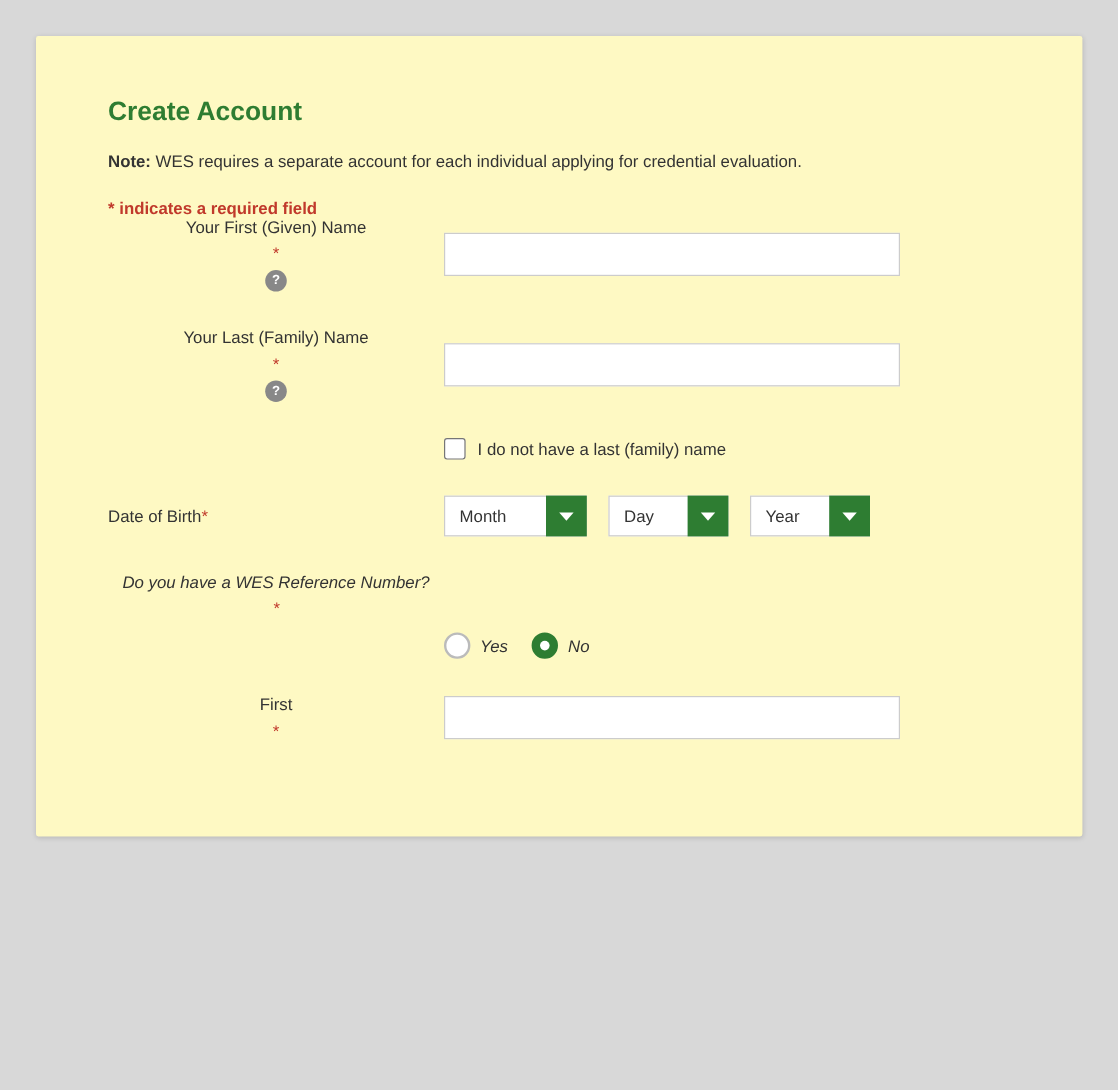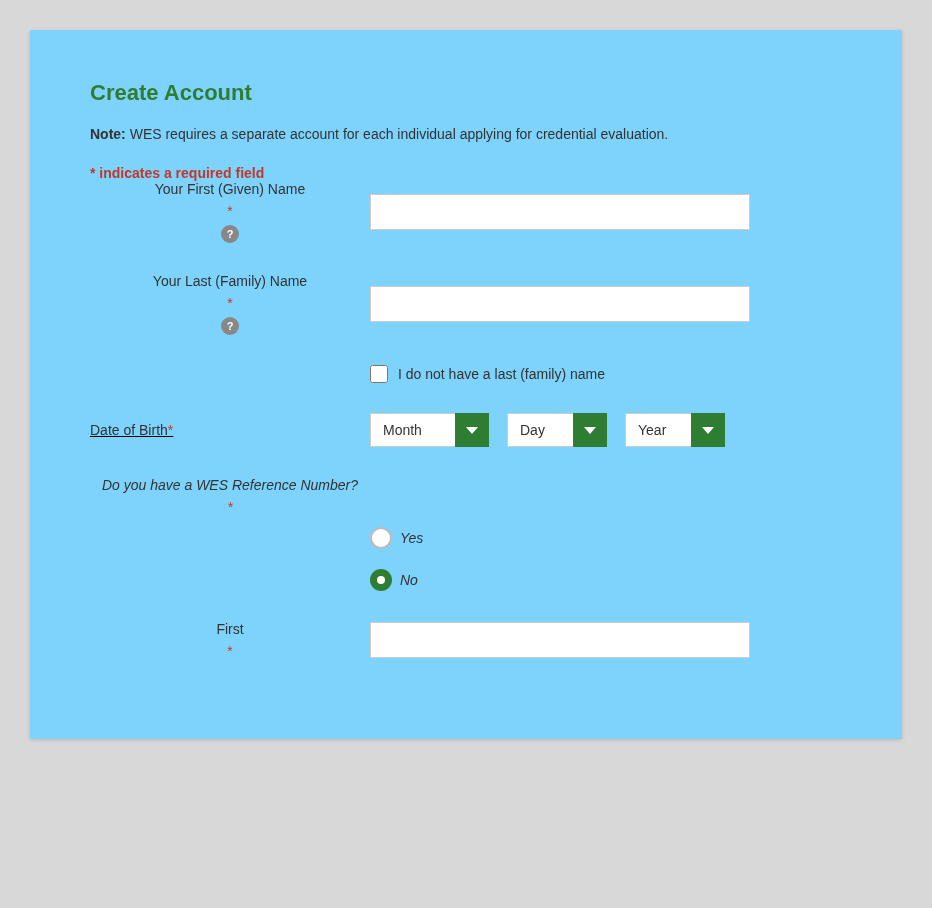--- a/index.html
+++ b/index.html
@@ -12,21 +12,21 @@
       background-color: #d8d8d8;
       font-family: Arial, sans-serif;
       display: flex;
       justify-content: center;
       align-items: flex-start;
       min-height: 908px;
       padding: 30px;
     }
 
     .card {
-      background: #7dd3fc;
+      background: #fef9c3;
       width: 884px;
       padding: 50px 60px;
       border-radius: 2px;
       box-shadow: 0 1px 4px rgba(0,0,0,0.15);
     }
 
     .page-title {
       color: #2e7d32;
       font-size: 22px;
       font-weight: bold;
@@ -113,21 +113,20 @@
 
     .checkbox-row label {
       font-size: 14px;
       color: #333;
     }
 
     .dob-row {
       display: flex;
       align-items: center;
       margin-bottom: 30px;
-      text-decoration: underline;
     }
 
     .dob-label {
       width: 280px;
       font-size: 14px;
       color: #333;
       flex-shrink: 0;
     }
 
     .dob-selects {
@@ -174,24 +173,23 @@
       border-top: 7px solid #fff;
     }
 
     .radio-section {
       margin-bottom: 30px;
       font-style: italic;
     }
 
     .radio-options {
       display: flex;
-      align-items: flex-start;
+      align-items: flex-end;
       margin-left: 280px;
       gap: 20px;
-      flex-direction: column;
     }
 
     .radio-option {
       display: flex;
       align-items: center;
       gap: 8px;
       font-size: 14px;
       color: #333;
       cursor: pointer;
     }

